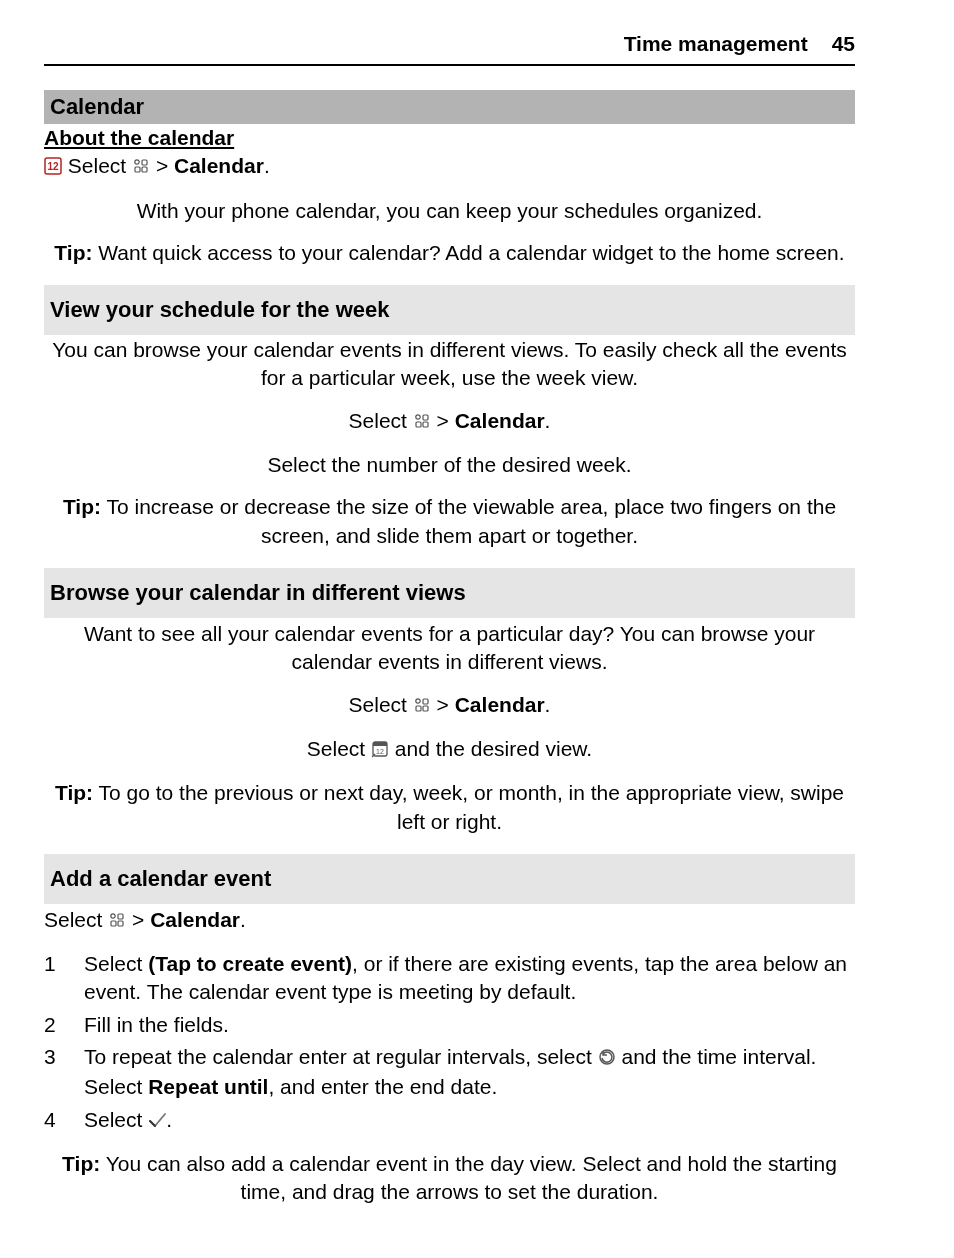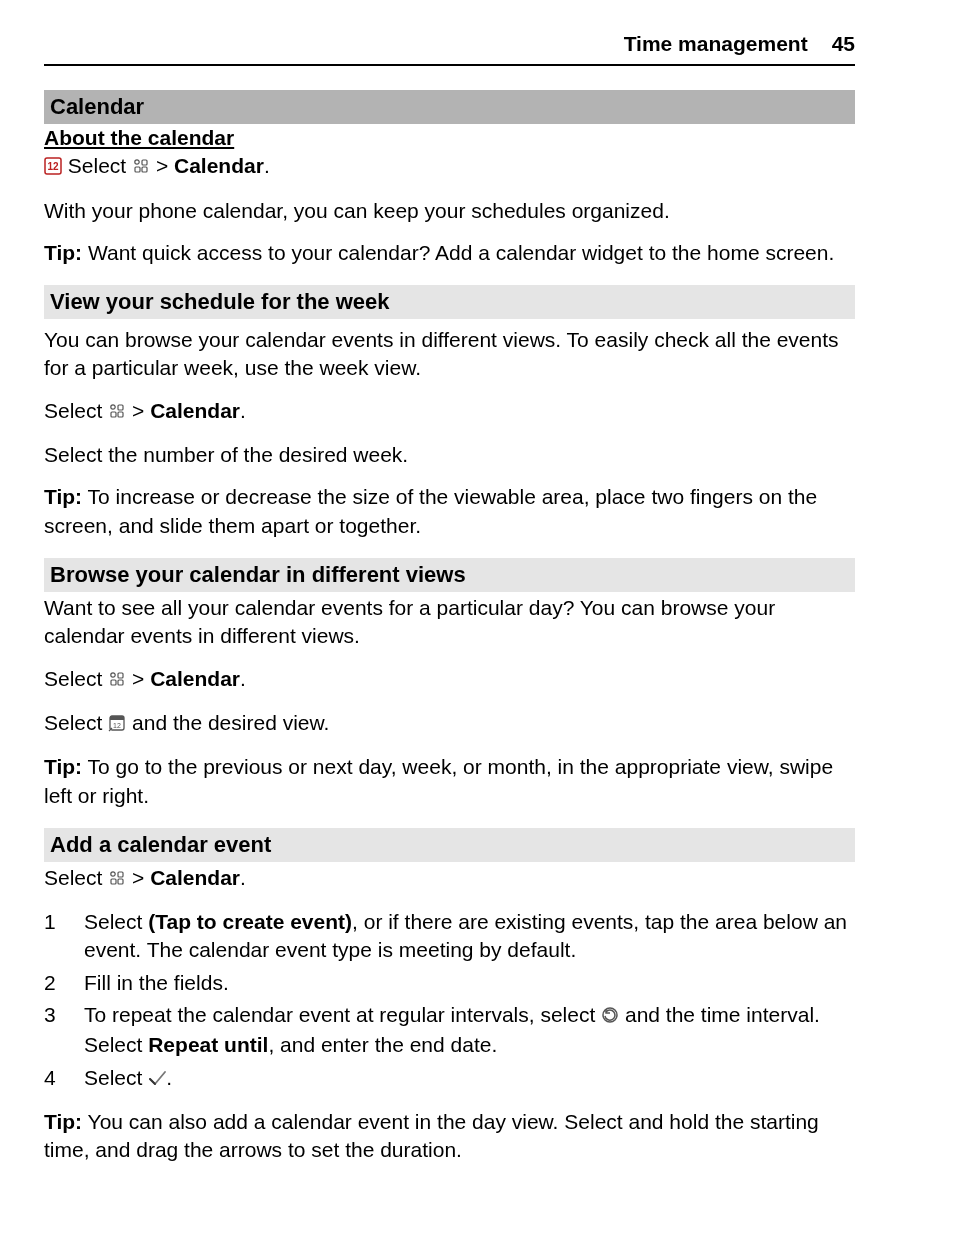--- a/index.html
+++ b/index.html
@@ -33,32 +33,33 @@
     font-weight: bold;
   }
   .bar-dark {
     background: #b3b3b3;
     padding: 2px 6px;
     font-weight: bold;
     font-size: 22px;
   }
   .bar-light {
     background: #e5e5e5;
-    padding: 2px 6px;
+    padding: 10px 6px;
     font-weight: bold;
     font-size: 22px;
     margin-top: 18px;
   }
   .subhead-plain {
     font-weight: bold;
     margin-top: 0;
     text-decoration: underline;
   }
   .para {
     margin: 14px 0 14px 0;
+    text-align: center;
   }
   .indent-first {
     margin-top: 0;
   }
   .icn {
     display: inline-block;
     vertical-align: -2px;
   }
   ol.steps {
     list-style: none;
@@ -132,21 +133,21 @@
     <span> &gt; </span><span class="bold">Calendar</span><span>.</span>
   </div>
 
   <div class="para">With your phone calendar, you can keep your schedules organized.</div>
 
   <div class="para">
     <span class="bold">Tip:</span><span> Want quick access to your calendar? Add a calendar widget to the home screen.</span>
   </div>
 
   <div class="bar-light">View your schedule for the week</div>
-  <div class="para indent-first" style="margin-top:7px">You can browse your calendar events in different views. To easily check all the events for a particular week, use the week view.</div>
+  <div class="para indent-first" style="margin-top:1px">You can browse your calendar events in different views. To easily check all the events for a particular week, use the week view.</div>
 
   <div class="para">
     <span>Select </span><span class="icn"><svg width="18" height="18">
           <use href="#icn-menu"></use>
         </svg></span><span> &gt; </span><span class="bold">Calendar</span><span>.</span>
   </div>
 
   <div class="para">Select the number of the desired week.</div>
 
   <div class="para">
@@ -186,21 +187,21 @@
         <span>Select </span><span class="bold">(Tap to create event)</span><span>, or if there are existing events, tap the area below an event. The calendar event type is meeting by default.</span>
       </span>
     </li>
     <li>
       <span class="num">2</span>
       <span class="txt">Fill in the fields.</span>
     </li>
     <li>
       <span class="num">3</span>
       <span class="txt">
-        <span>To repeat the calendar event at regular intervals, select </span><span class="icn"><svg width="18" height="18">
+        <span>To repeat the calendar enter at regular intervals, select </span><span class="icn"><svg width="18" height="18">
               <use href="#icn-repeat"></use>
             </svg></span><span> and the time interval. Select </span><span class="bold">Repeat until</span><span>, and enter the end date.</span>
       </span>
     </li>
     <li>
       <span class="num">4</span>
       <span class="txt">
         <span>Select </span><span class="icn"><svg width="18" height="18">
               <use href="#icn-check"></use>
             </svg></span><span>.</span>

